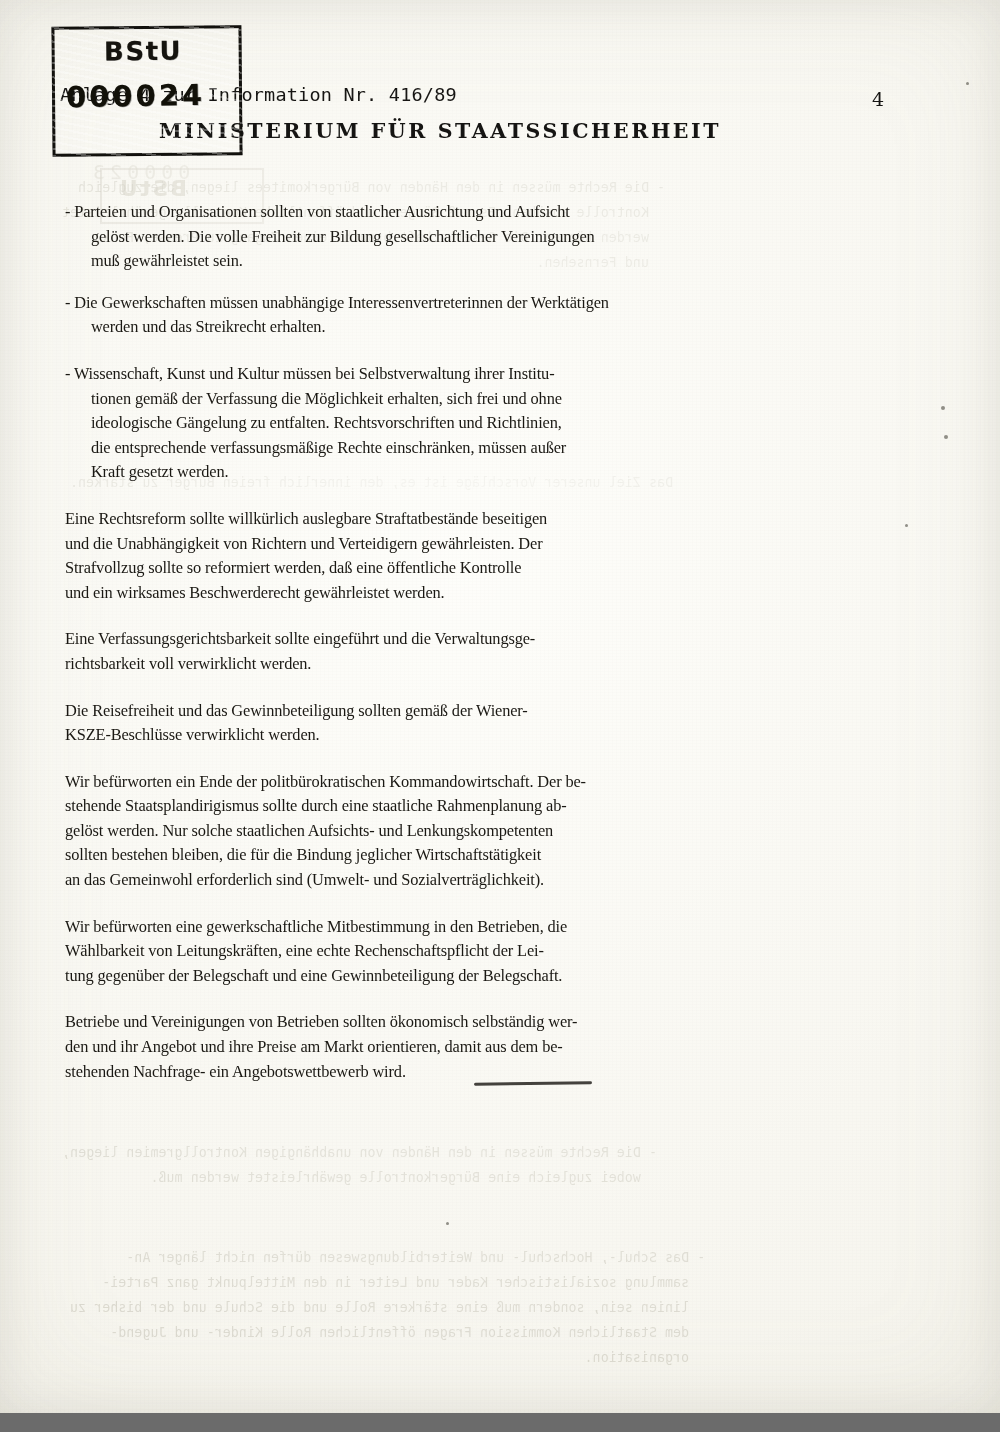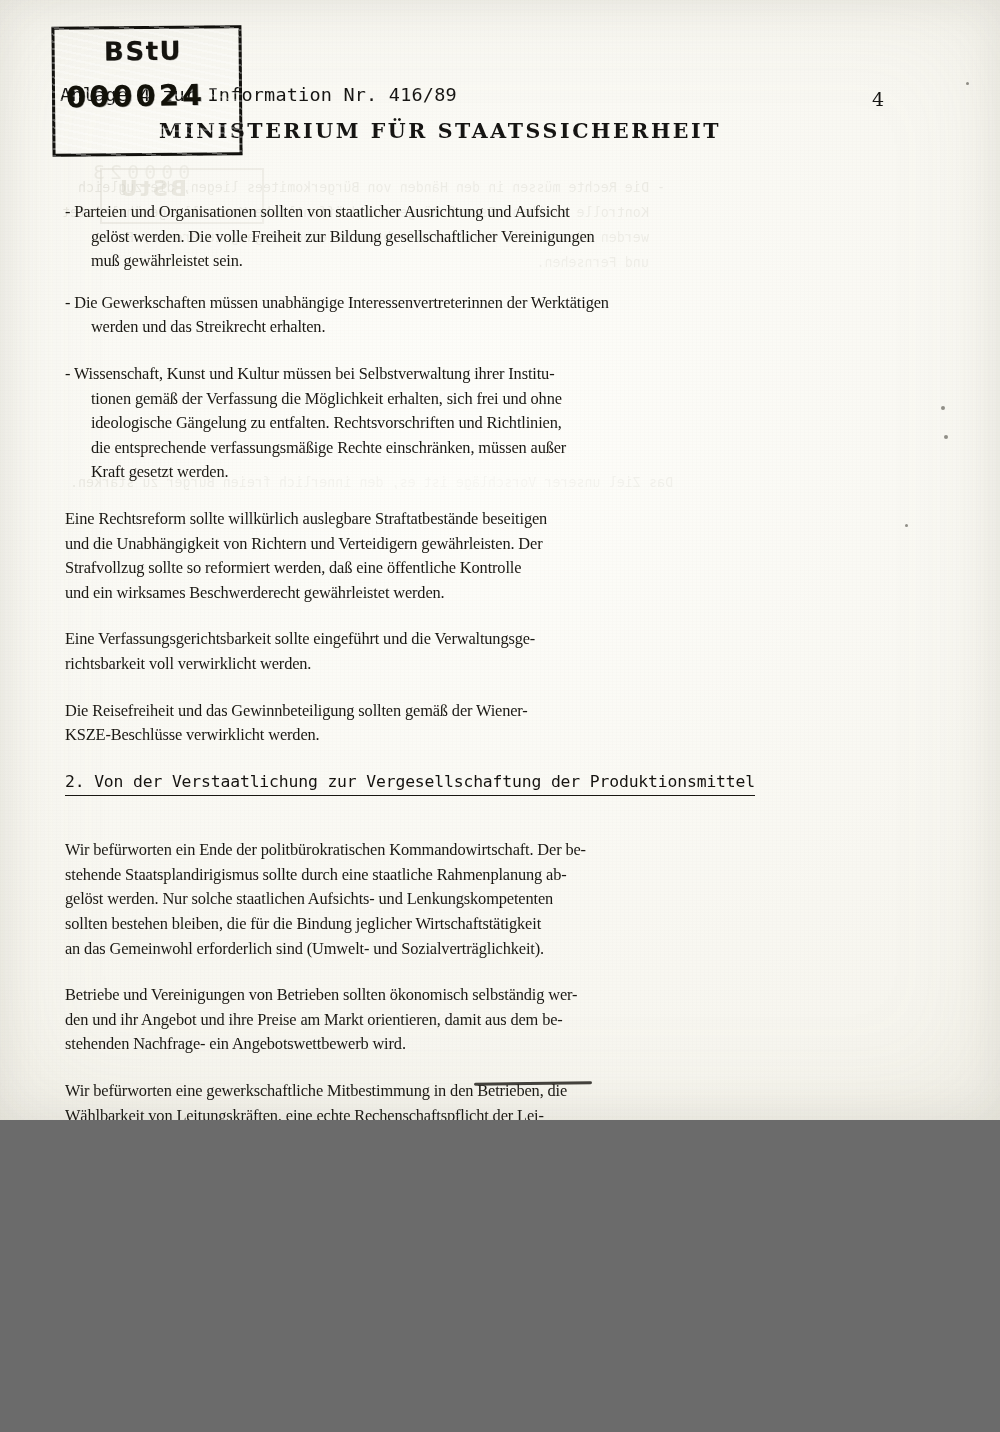--- a/index.html
+++ b/index.html
@@ -4,21 +4,21 @@
 <style>
   html, body {
     margin: 0;
     padding: 0;
     background: #6b6b6b;
   }
 
   #page {
     position: relative;
     width: 1000px;
-    height: 1120px;
+    height: 1413px;
     overflow: hidden;
     background: #f7f6f0;
     font-family: "DejaVu Sans Mono", monospace;
     color: #161513;
   }
 
   
   .paper-tint {
     position: absolute;
     inset: 0;
@@ -267,37 +267,34 @@
 und die Unabhängigkeit von Richtern und Verteidigern gewährleisten. Der
 Strafvollzug sollte so reformiert werden, daß eine öffentliche Kontrolle
 und ein wirksames Beschwerderecht gewährleistet werden.</p>
 
     <p class="para">Eine Verfassungsgerichtsbarkeit sollte eingeführt und die Verwaltungsge-
 richtsbarkeit voll verwirklicht werden.</p>
 
     <p class="para">Die Reisefreiheit und das Gewinnbeteiligung sollten gemäß der Wiener-
 KSZE-Beschlüsse verwirklicht werden.</p>
 
-    <div class="heading-wrap">
-      <span class="heading">2. Von der Verstaatlichung zur Vergesellschaftung der Produktionsmittel</span>
-    </div>
 
     <p class="para">Wir befürworten ein Ende der politbürokratischen Kommandowirtschaft. Der be-
 stehende Staatsplandirigismus sollte durch eine staatliche Rahmenplanung ab-
 gelöst werden. Nur solche staatlichen Aufsichts- und Lenkungskompetenten
 sollten bestehen bleiben, die für die Bindung jeglicher Wirtschaftstätigkeit
 an das Gemeinwohl erforderlich sind (Umwelt- und Sozialverträglichkeit).</p>
 
+    <p class="para">Wir befürworten eine gewerkschaftliche Mitbestimmung in den Betrieben, die
+Wählbarkeit von Leitungskräften, eine echte Rechenschaftspflicht der Lei-
+tung gegenüber der Belegschaft und eine Gewinnbeteiligung der Belegschaft.</p>
+
     <p class="para">Betriebe und Vereinigungen von Betrieben sollten ökonomisch selbständig wer-
 den und ihr Angebot und ihre Preise am Markt orientieren, damit aus dem be-
 stehenden Nachfrage- ein Angebotswettbewerb wird.</p>
-
-    <p class="para">Wir befürworten eine gewerkschaftliche Mitbestimmung in den Betrieben, die
-Wählbarkeit von Leitungskräften, eine echte Rechenschaftspflicht der Lei-
-tung gegenüber der Belegschaft und eine Gewinnbeteiligung der Belegschaft.</p>
 
 
 
   </div>
 
   <div id="hand-underline"></div>
 
   <div class="speck" style="left:941px; top:406px; width:4px; height:4px;"></div>
   <div class="speck" style="left:944px; top:435px; width:4px; height:4px;"></div>
   <div class="speck" style="left:905px; top:524px; width:3px; height:3px;"></div>

